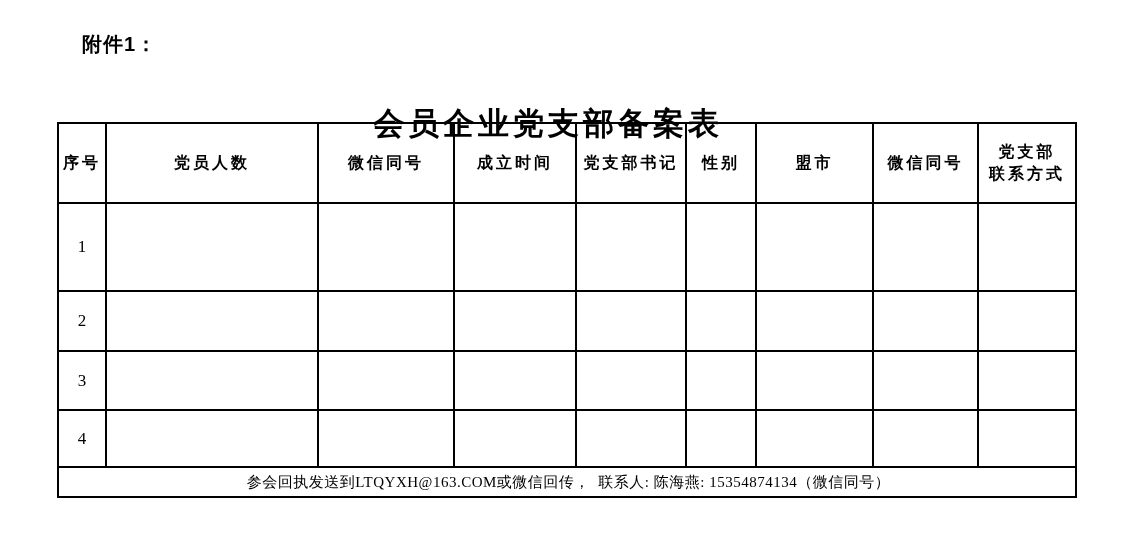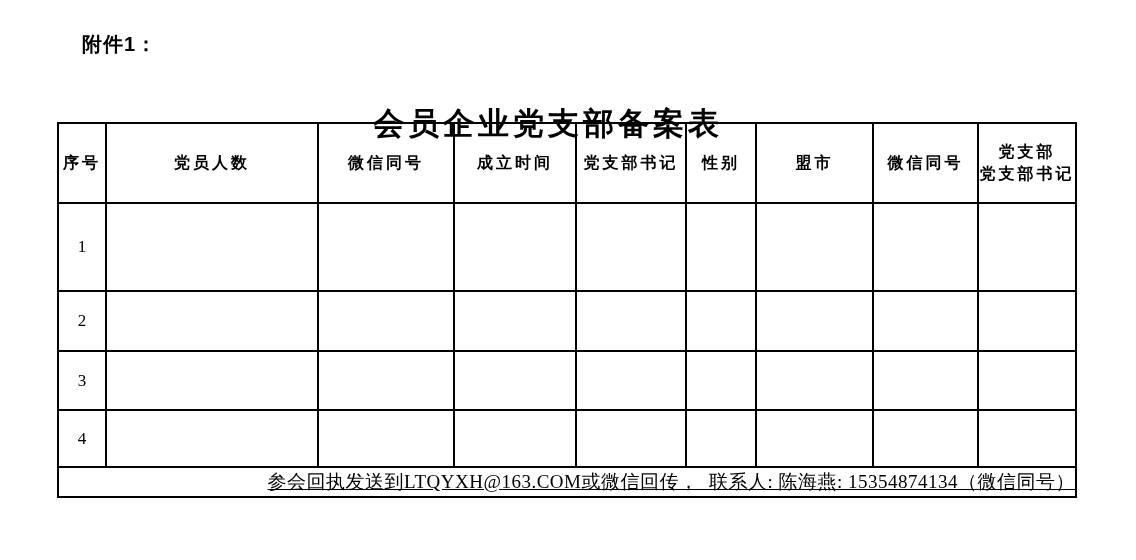--- a/index.html
+++ b/index.html
@@ -62,26 +62,25 @@
   .form-table td.row-no {
     font-size: 17px;
     font-weight: normal;
   }
   .form-table tr.data-row-1 td { height: 88px; }
   .form-table tr.data-row-2 td { height: 60px; }
   .form-table tr.data-row-3 td { height: 59px; }
   .form-table tr.data-row-4 td { height: 57px; }
   .form-table td.footer-cell {
     height: 30px;
-    text-align: right;
-    font-size: 19px;
+    text-align: center;
+    font-size: 15px;
     padding-left: 3px;
     white-space: pre;
     letter-spacing: 0.5px;
-    text-decoration: underline;
   }
 </style>
 </head>
 <body>
 
 <div class="page">
 
   <div class="attachment-label">附件1：</div>
 
   <div class="doc-title">会员企业党支部备案表</div>
@@ -102,21 +101,21 @@
       <tr class="header-row">
         <th>序号</th>
         <th>党员人数</th>
         <th>微信同号</th>
         <th>成立时间</th>
         <th>党支部书记</th>
         <th>性别</th>
         <th>盟市</th>
         <th>微信同号</th>
         <th>党支部
-党支部书记</th>
+联系方式</th>
       </tr>
 
       <tr class="data-row-1">
         <td class="row-no">1</td>
         <td></td>
         <td></td>
         <td></td>
         <td></td>
         <td></td>
         <td></td>

